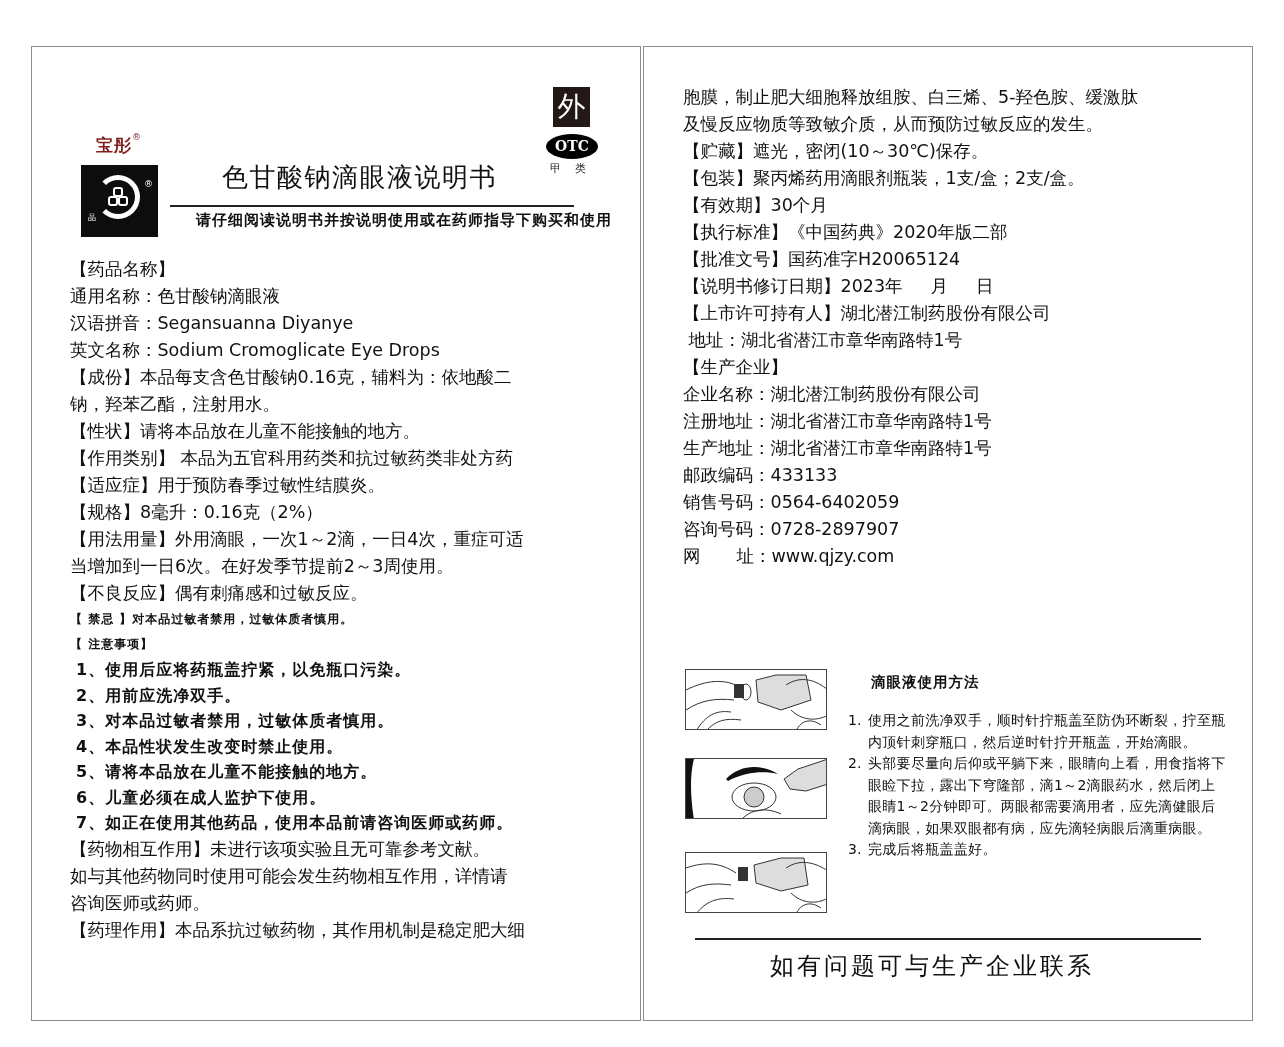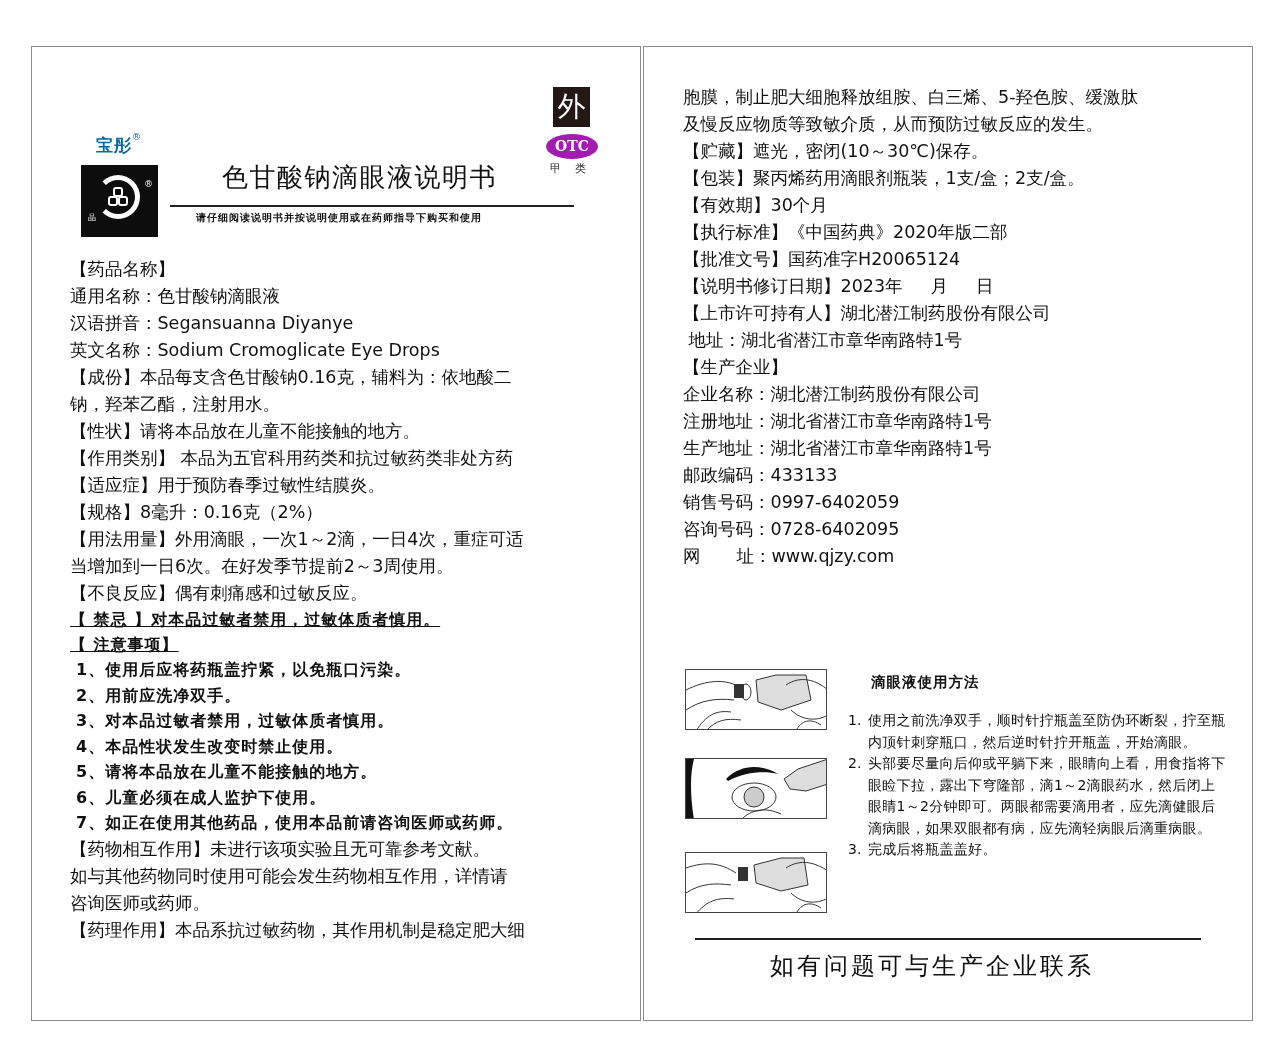--- a/index.html
+++ b/index.html
@@ -4,46 +4,46 @@
   <style>
     html, body { margin: 0; padding: 0; background: #ffffff; }
     body { width: 1284px; height: 1047px; position: relative; overflow: hidden;
            font-family: "DejaVu Sans", "Liberation Sans", sans-serif; color: #1a1a1a; }
     .panel { position: absolute; top: 46px; height: 975px; border: 1px solid #8c8c8c; box-sizing: border-box; background: #fff; }
     .panel-left { left: 31px; width: 610px; }
     .panel-right { left: 643px; width: 610px; }
 
     
     .brand { position: absolute; left: 96px; top: 134px; font-family: "DejaVu Serif", "Liberation Serif", serif;
-             font-weight: bold; font-size: 17px; color: #0369a1; letter-spacing: 1px; }
+             font-weight: bold; font-size: 17px; color: #7f1d1d; letter-spacing: 1px; }
     .brand sup { font-size: 9px; font-weight: normal; position: relative; top: -4px; }
     .logo-box { position: absolute; left: 81px; top: 165px; width: 77px; height: 72px; background: #0d0d0d; }
     .logo-box .ring { position: absolute; left: 15px; top: 10px; width: 44px; height: 44px; border-radius: 50%;
                       border: 5px solid #fff; box-sizing: border-box; border-left-color: transparent; }
     .logo-box .hex { position: absolute; width: 10px; height: 10px; border: 2px solid #fff; border-radius: 3px; box-sizing: border-box; }
     .logo-box .reg { position: absolute; right: 5px; top: 14px; color: #fff; font-size: 9px; }
     .logo-box .mark { position: absolute; left: 7px; top: 47px; color: #fff; font-size: 8px; }
 
     .otc-wai { position: absolute; left: 553px; top: 87px; width: 37px; height: 40px; background: #231815;
                color: #fff; font-size: 28px; line-height: 40px; text-align: center; }
-    .otc-oval { position: absolute; left: 546px; top: 134px; width: 52px; height: 25px; background: #a21caf; border-radius: 50%;
+    .otc-oval { position: absolute; left: 546px; top: 134px; width: 52px; height: 25px; background: #000000; border-radius: 50%;
                 color: #fff; font-family: "DejaVu Serif", "Liberation Serif", serif; font-weight: bold; font-size: 14px;
                 line-height: 25px; text-align: center; }
     .otc-class { position: absolute; left: 550px; top: 161px; font-size: 11px; letter-spacing: 14px; color: #222; }
 
     .doc-title { position: absolute; left: 222px; top: 160px; font-size: 26px; letter-spacing: 1.5px; color: #111; }
     .title-rule { position: absolute; left: 170px; top: 205px; width: 404px; height: 2px; background: #222; }
-    .subtitle { position: absolute; left: 196px; top: 211px; font-size: 10px; font-weight: bold; letter-spacing: 1px; color: #111; }
+    .subtitle { position: absolute; left: 196px; top: 211px; font-size: 15px; font-weight: bold; letter-spacing: 1px; color: #111; }
 
     
     .col { position: absolute; font-size: 17.5px; line-height: 27px; color: #111; }
     .col-left { left: 70px; top: 256px; width: 540px; }
     .col-right { left: 683px; top: 84px; width: 550px; }
     .line { white-space: nowrap; }
-    .bold-line { font-weight: bold; letter-spacing: 1px; font-size: 16px; line-height: 25px; text-decoration: underline; }
+    .bold-line { font-weight: bold; letter-spacing: 1px; font-size: 12px; line-height: 25px; }
     .notice-item { font-weight: bold; letter-spacing: 1px; font-size: 16px; line-height: 25.5px; padding-left: 6px; white-space: nowrap; }
     .gap { display: inline-block; width: 28px; }
 
     
     .illus { position: absolute; left: 685px; width: 142px; height: 61px; border: 1px solid #444; box-sizing: border-box; background: #fff; overflow: hidden; }
     .usage-title { position: absolute; left: 871px; top: 673px; font-size: 14.5px; font-weight: bold; letter-spacing: 1px; color: #111; }
     .usage-list { position: absolute; left: 848px; top: 710px; width: 380px; font-size: 14px; line-height: 21.5px; color: #111; }
     .usage-step { display: flex; }
     .usage-step .num { width: 20px; flex: none; }
     .usage-step .txt { flex: 1; letter-spacing: 0.3px; }
@@ -116,22 +116,22 @@
   <div class="line">
     <span>【说明书修订日期】</span><span>2023年</span><span class="gap"></span><span>月</span><span class="gap"></span><span>日</span>
   </div>
   <div class="line">【上市许可持有人】湖北潜江制药股份有限公司</div>
   <div class="line" style="white-space:pre;"> 地址：湖北省潜江市章华南路特1号</div>
   <div class="line">【生产企业】</div>
   <div class="line">企业名称：湖北潜江制药股份有限公司</div>
   <div class="line">注册地址：湖北省潜江市章华南路特1号</div>
   <div class="line">生产地址：湖北省潜江市章华南路特1号</div>
   <div class="line">邮政编码：433133</div>
-  <div class="line">销售号码：0997-6402059</div>
-  <div class="line">咨询号码：0728-6402095</div>
+  <div class="line">销售号码：0564-6402059</div>
+  <div class="line">咨询号码：0728-2897907</div>
   <div class="line">
     <span>网</span><span style="display:inline-block;width:36px;"></span><span>址：</span><span>www.qjzy.com</span>
   </div>
 </div>
 
 <div class="illus" style="top:669px;">
   <svg width="142" height="61" viewBox="0 0 142 61">
     <g fill="none" stroke="#333" stroke-width="1">
       <path d="M0 20 C20 10 40 8 55 18 M0 40 C15 30 30 28 48 30 M10 61 C20 45 30 40 45 42 M20 61 C30 50 40 48 55 50"></path>
       <path d="M70 10 L90 5 L120 5 L125 30 L95 40 L72 32 Z" fill="#ddd"></path>

